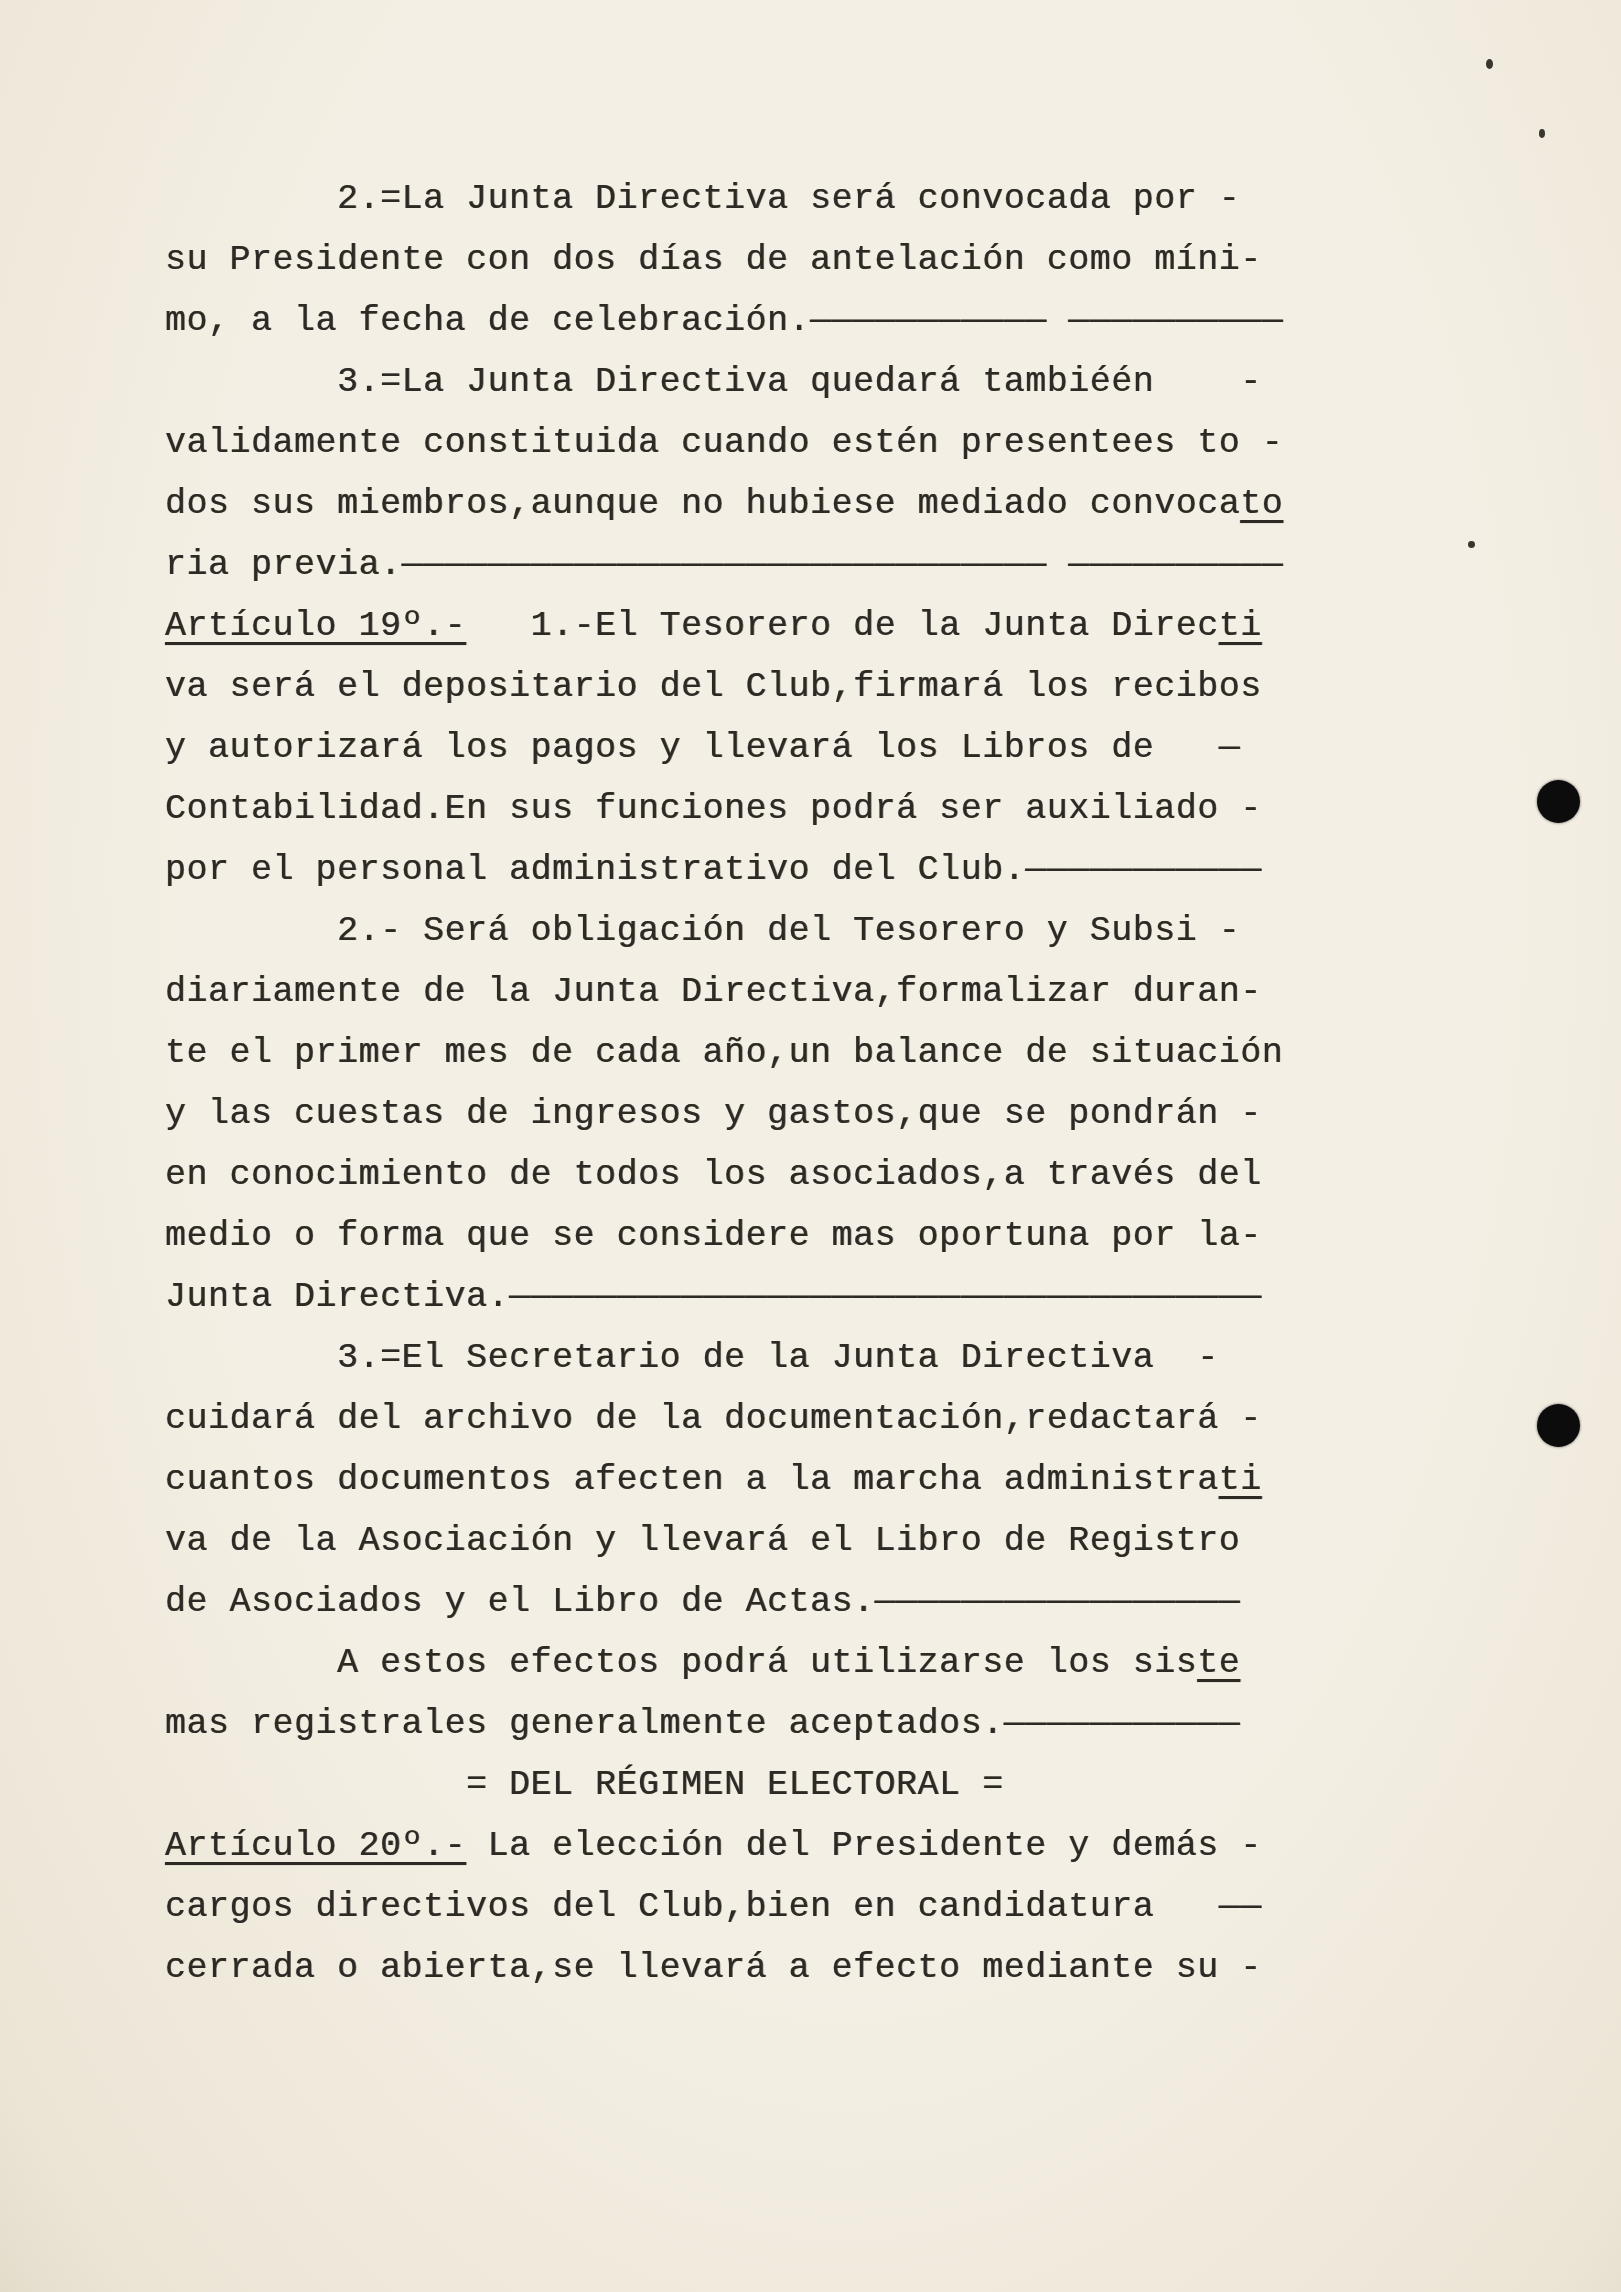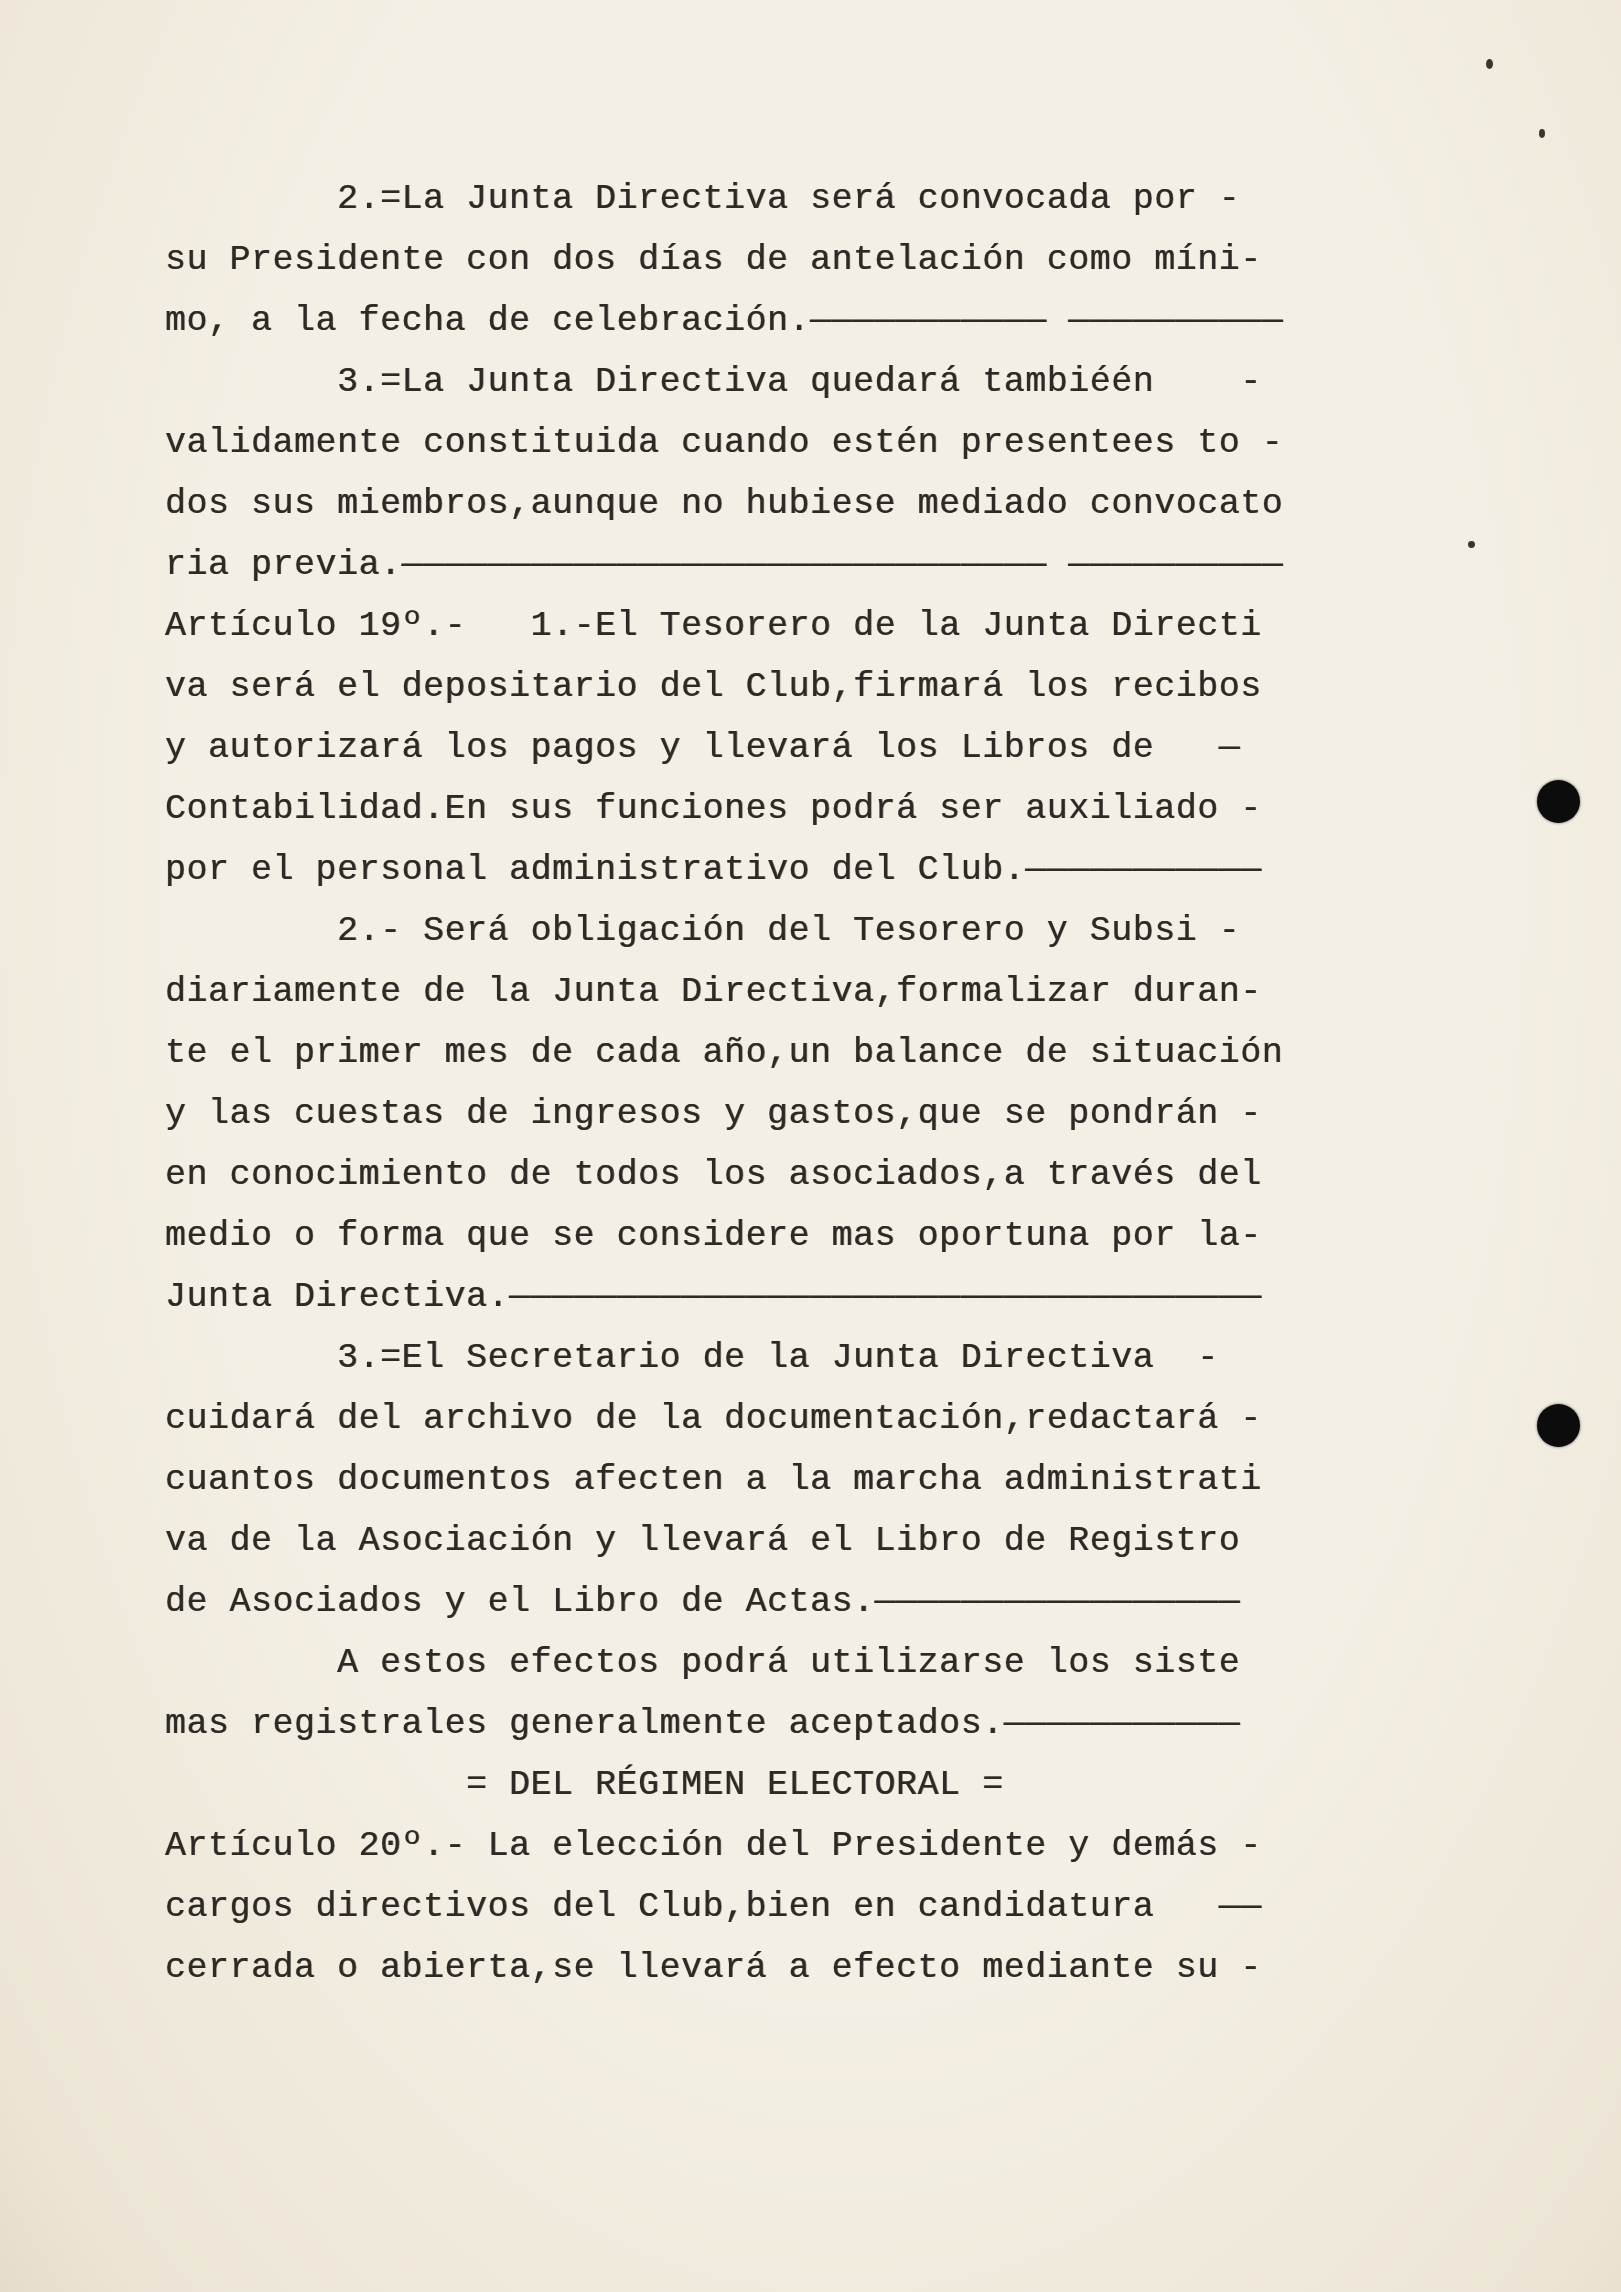--- a/index.html
+++ b/index.html
@@ -28,20 +28,21 @@
     line-height: 61px;
     white-space: pre;
     letter-spacing: 0.5px;
     text-shadow: 0.6px 0 0 rgba(40,36,30,0.55), -0.4px 0.3px 0 rgba(40,36,30,0.25);
   }
   .line {
     height: 61px;
   }
   .seg { display: inline; }
   .seg.head, .seg.tail {
+    text-decoration: underline;
     text-decoration-thickness: 2.9px;
     text-underline-offset: 6.9px;
   }
   .dot {
     position: absolute;
     width: 43px;
     height: 43px;
     border-radius: 50%;
     background: #0c0c0c;
     box-shadow: 0 0 2.9px rgba(0,0,0,0.6);

